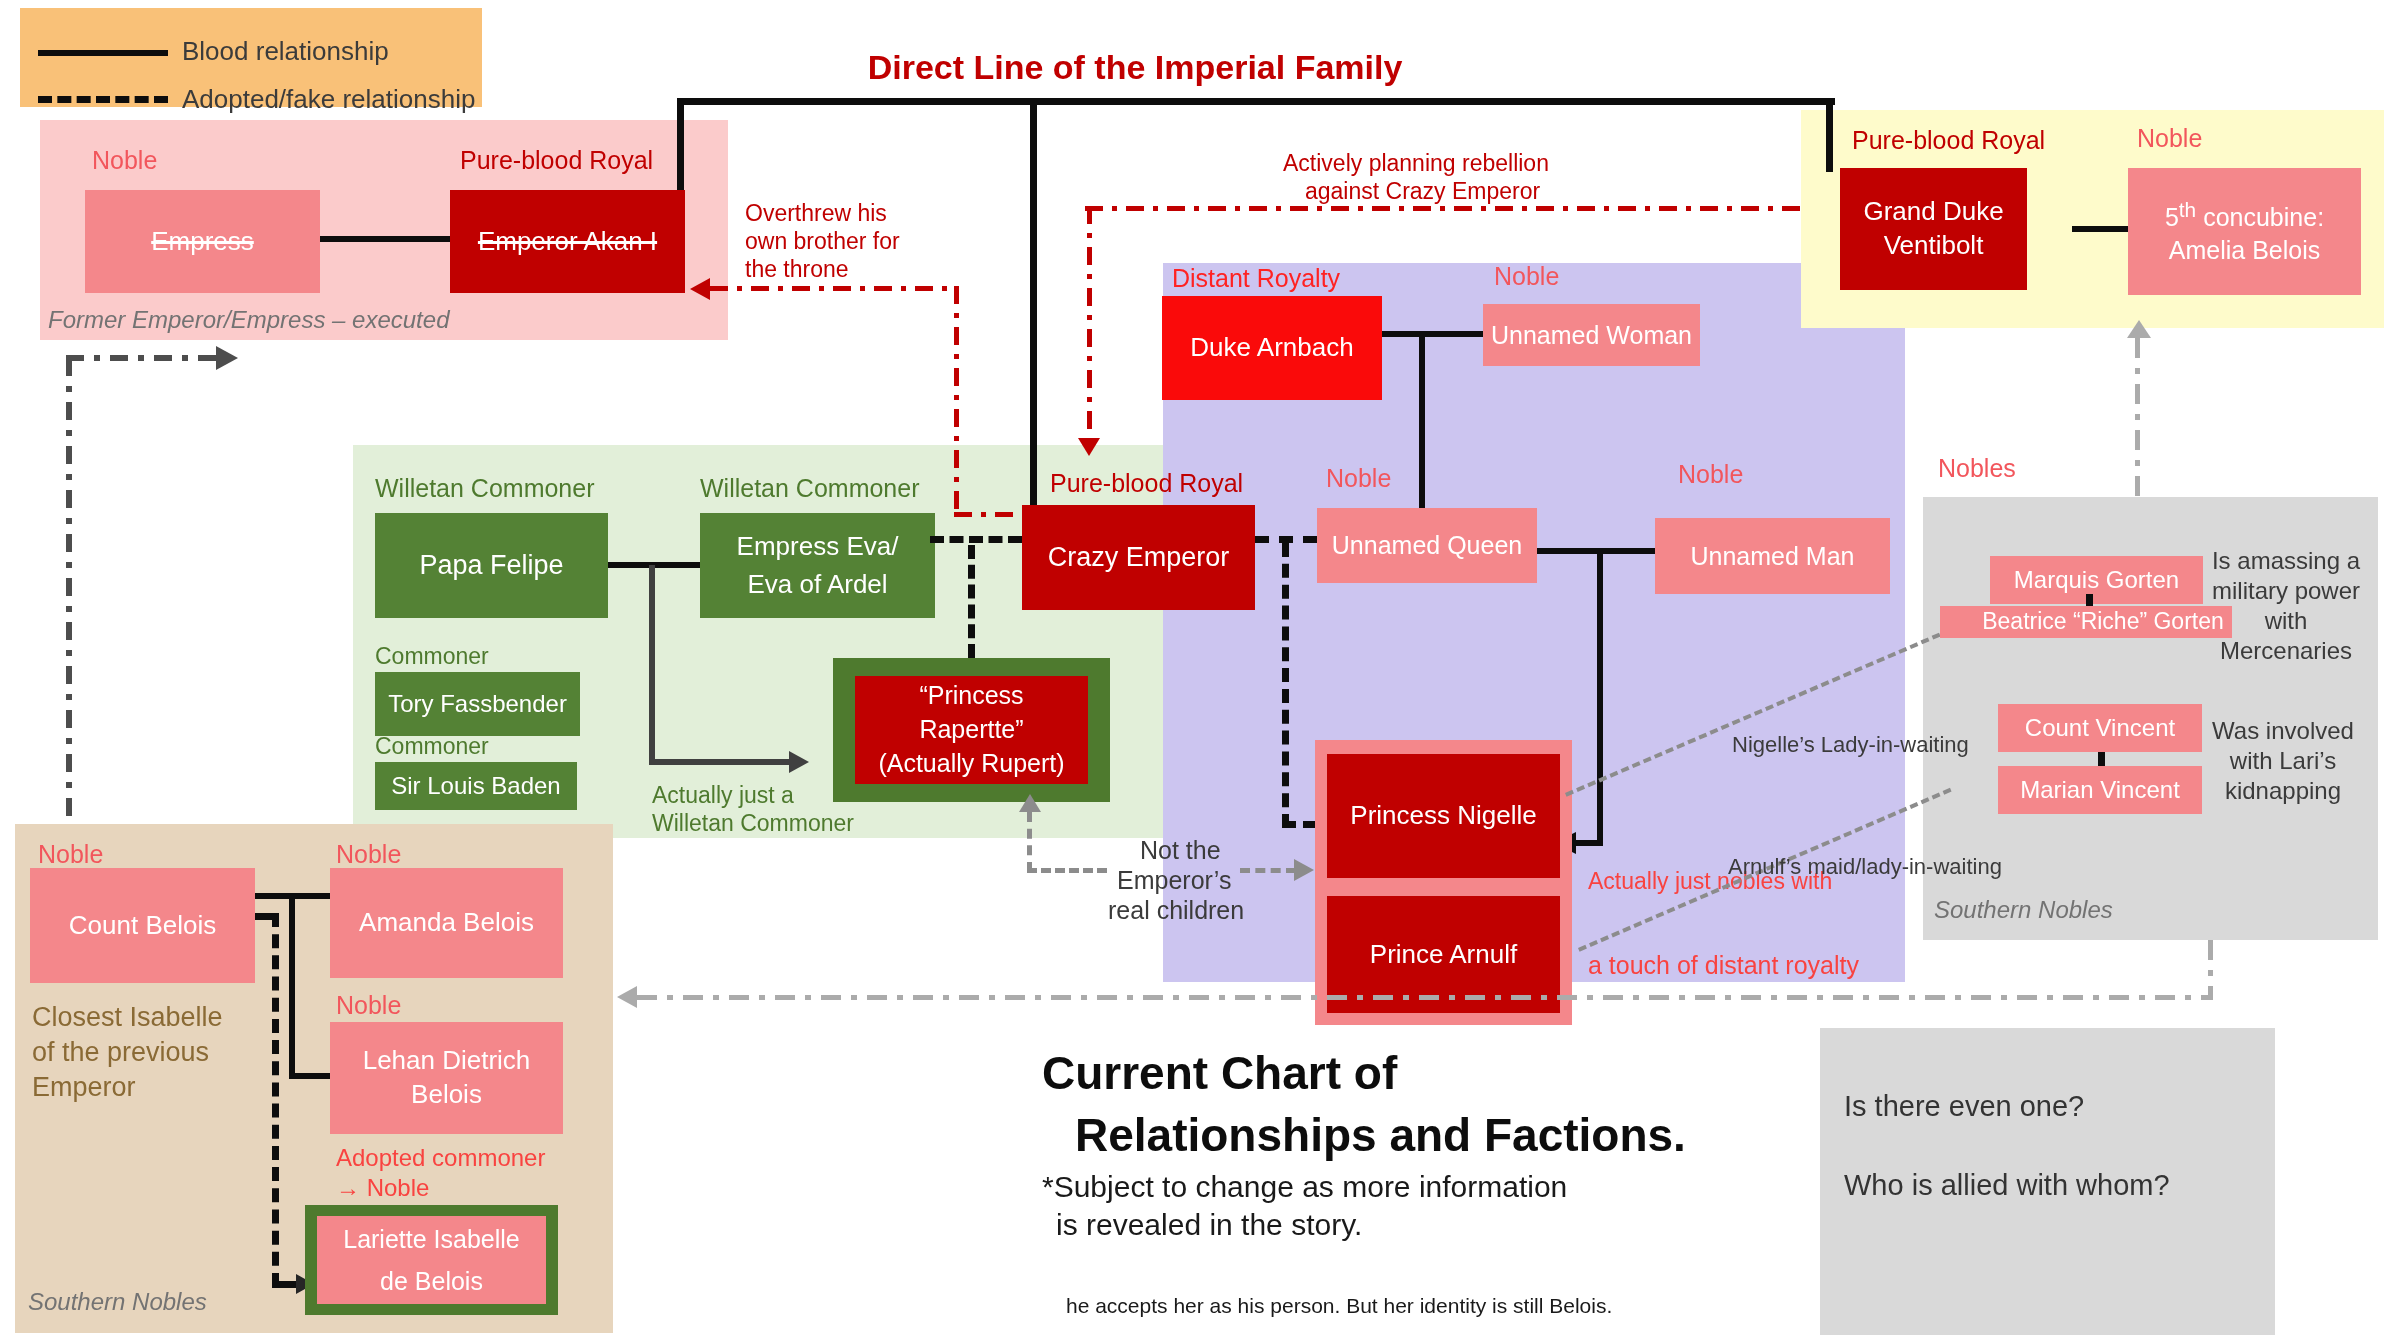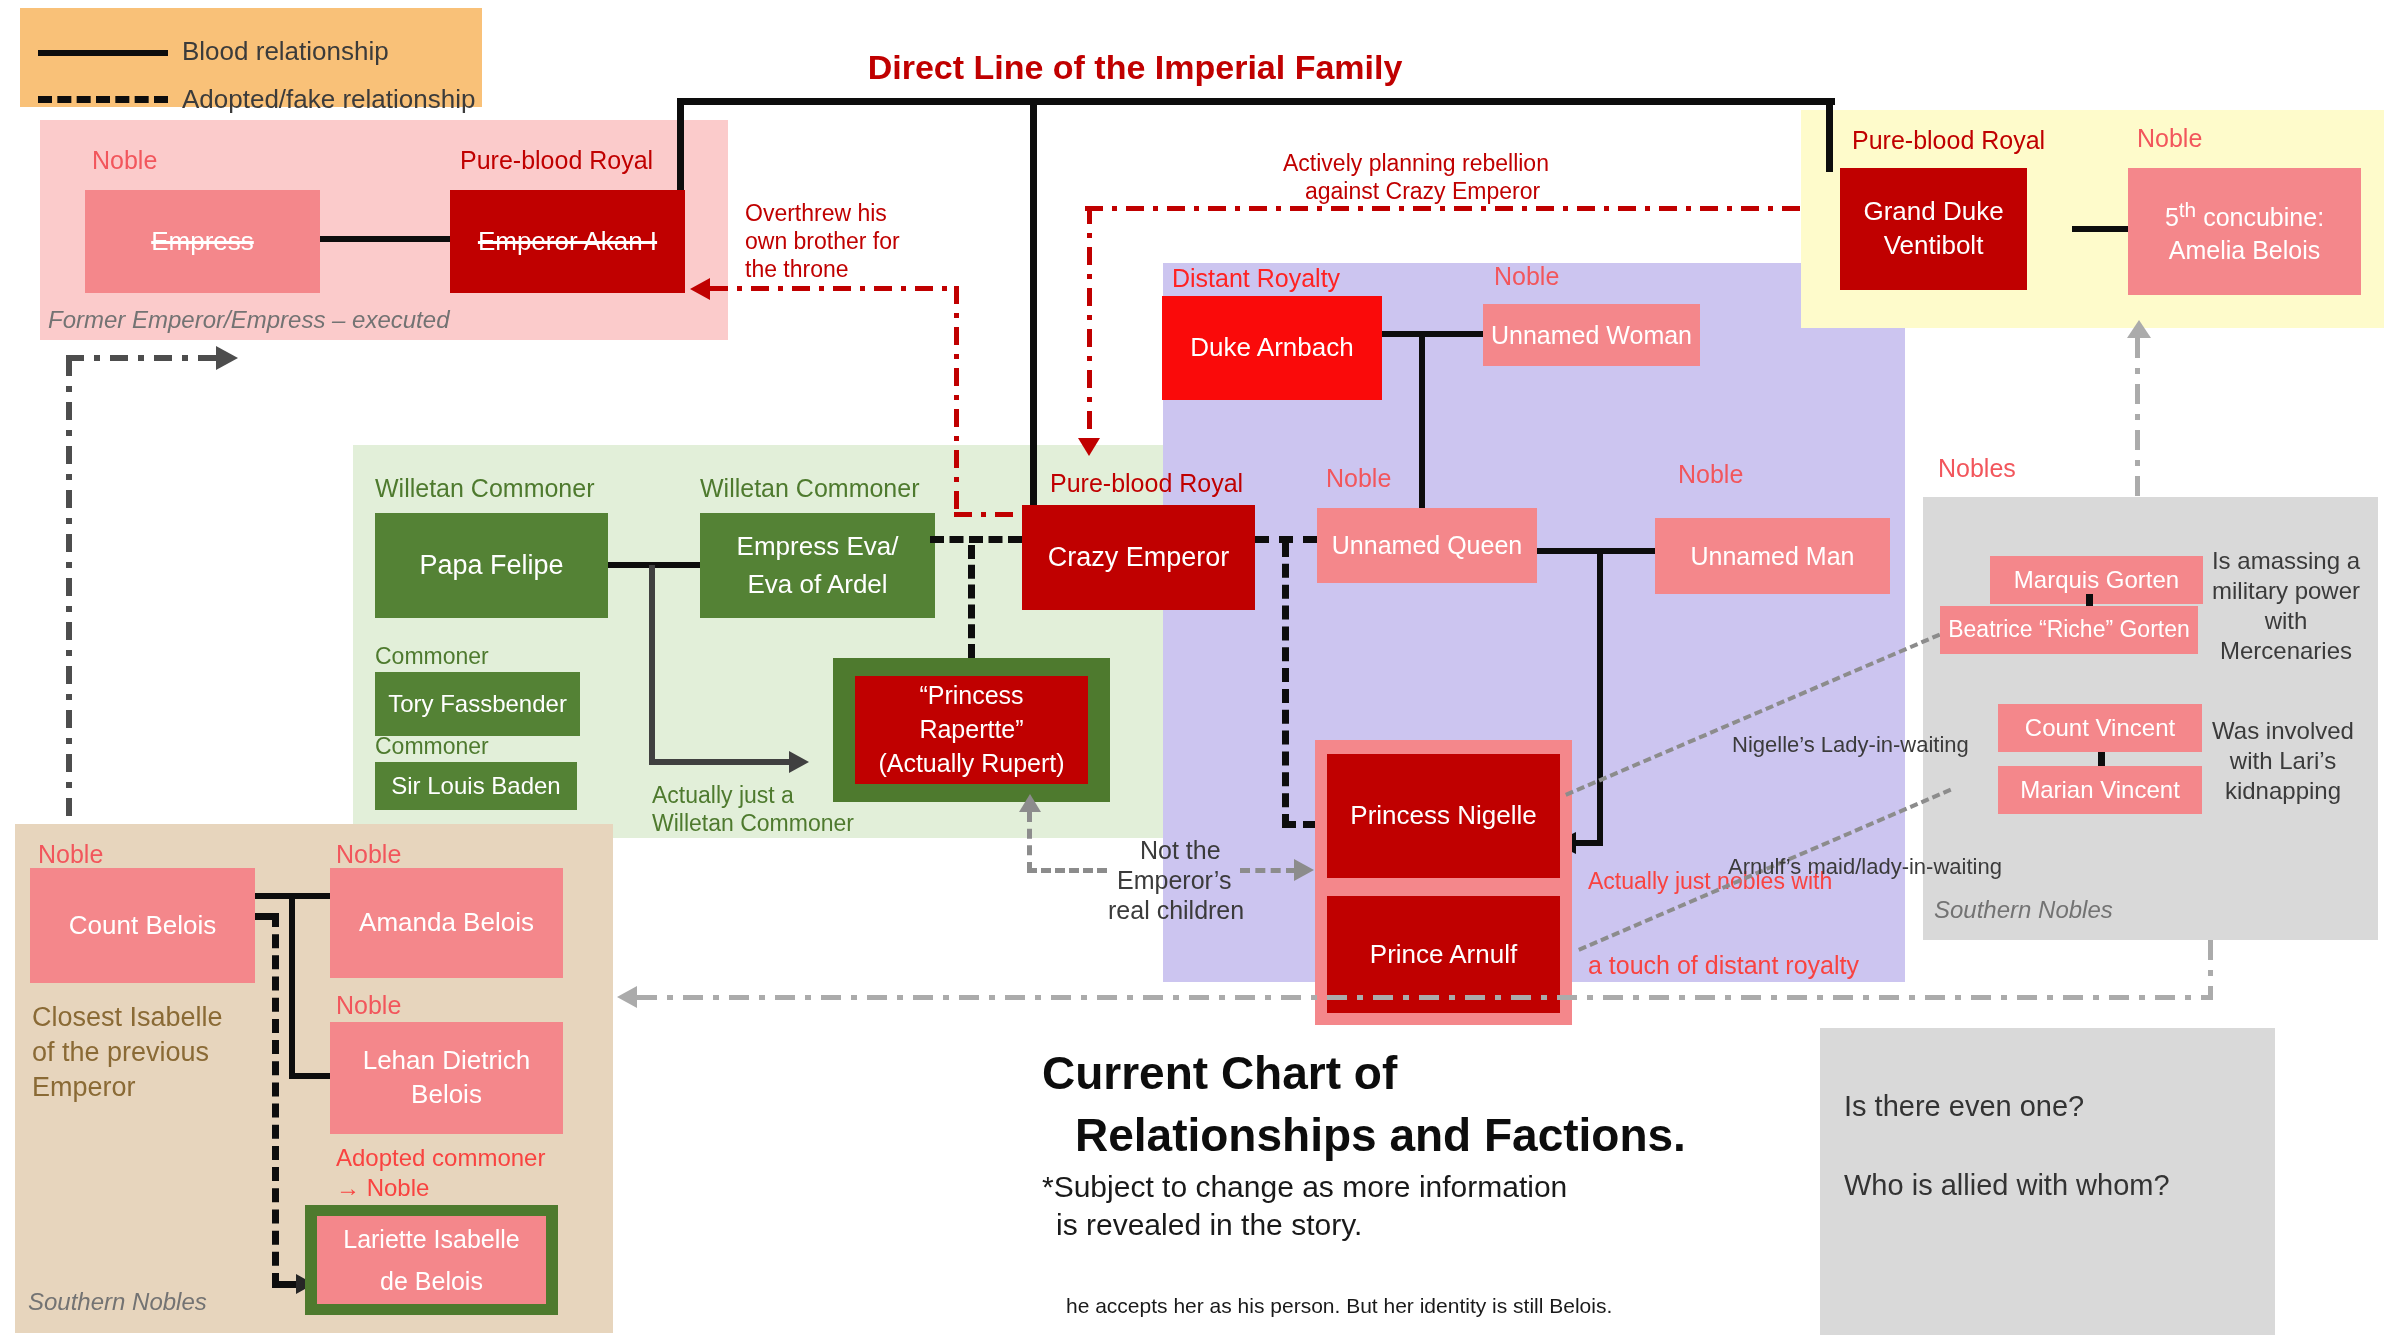--- a/index.html
+++ b/index.html
@@ -172,21 +172,21 @@
   <div class="lbl salmon" style="left:2137px;top:124px;font-size:25px;">Noble</div>
   <div class="bx rose" style="left:2128px;top:168px;width:233px;height:127px;font-size:25px;">
     <span><span>5</span><sup>th</sup><span> concubine:</span></span>
     <span>Amelia Belois</span>
   </div>
   <div class="solid-h6" style="left:2072px;top:226px;width:56px;"></div>
 
   <div class="lbl salmon" style="left:1938px;top:454px;font-size:25px;">Nobles</div>
   <div class="bx rose" style="left:1990px;top:556px;width:213px;height:48px;font-size:24px;">Marquis Gorten</div>
   <div class="solid-v" style="left:2086px;top:594px;height:12px;"></div>
-  <div class="bx rose" style="left:1940px;top:606px;width:258px;height:48px;font-size:23px;">Beatrice “Riche” Gorten</div>
+  <div class="bx rose" style="left:1940px;top:606px;width:258px;height:32px;font-size:23px;padding-left:34px;">Beatrice “Riche” Gorten</div>
   <div class="bx rose" style="left:1998px;top:704px;width:204px;height:48px;font-size:24px;">Count Vincent</div>
   <div class="solid-v" style="left:2098px;top:752px;height:14px;"></div>
   <div class="bx rose" style="left:1998px;top:766px;width:204px;height:48px;font-size:24px;">Marian Vincent</div>
 
   <div class="abs darktxt" style="left:2205px;top:546px;width:162px;text-align:center;font-size:24px;line-height:1.25;">
     <div>Is amassing a</div>
     <div>military power</div>
     <div>with</div>
     <div>Mercenaries</div>
   </div>

